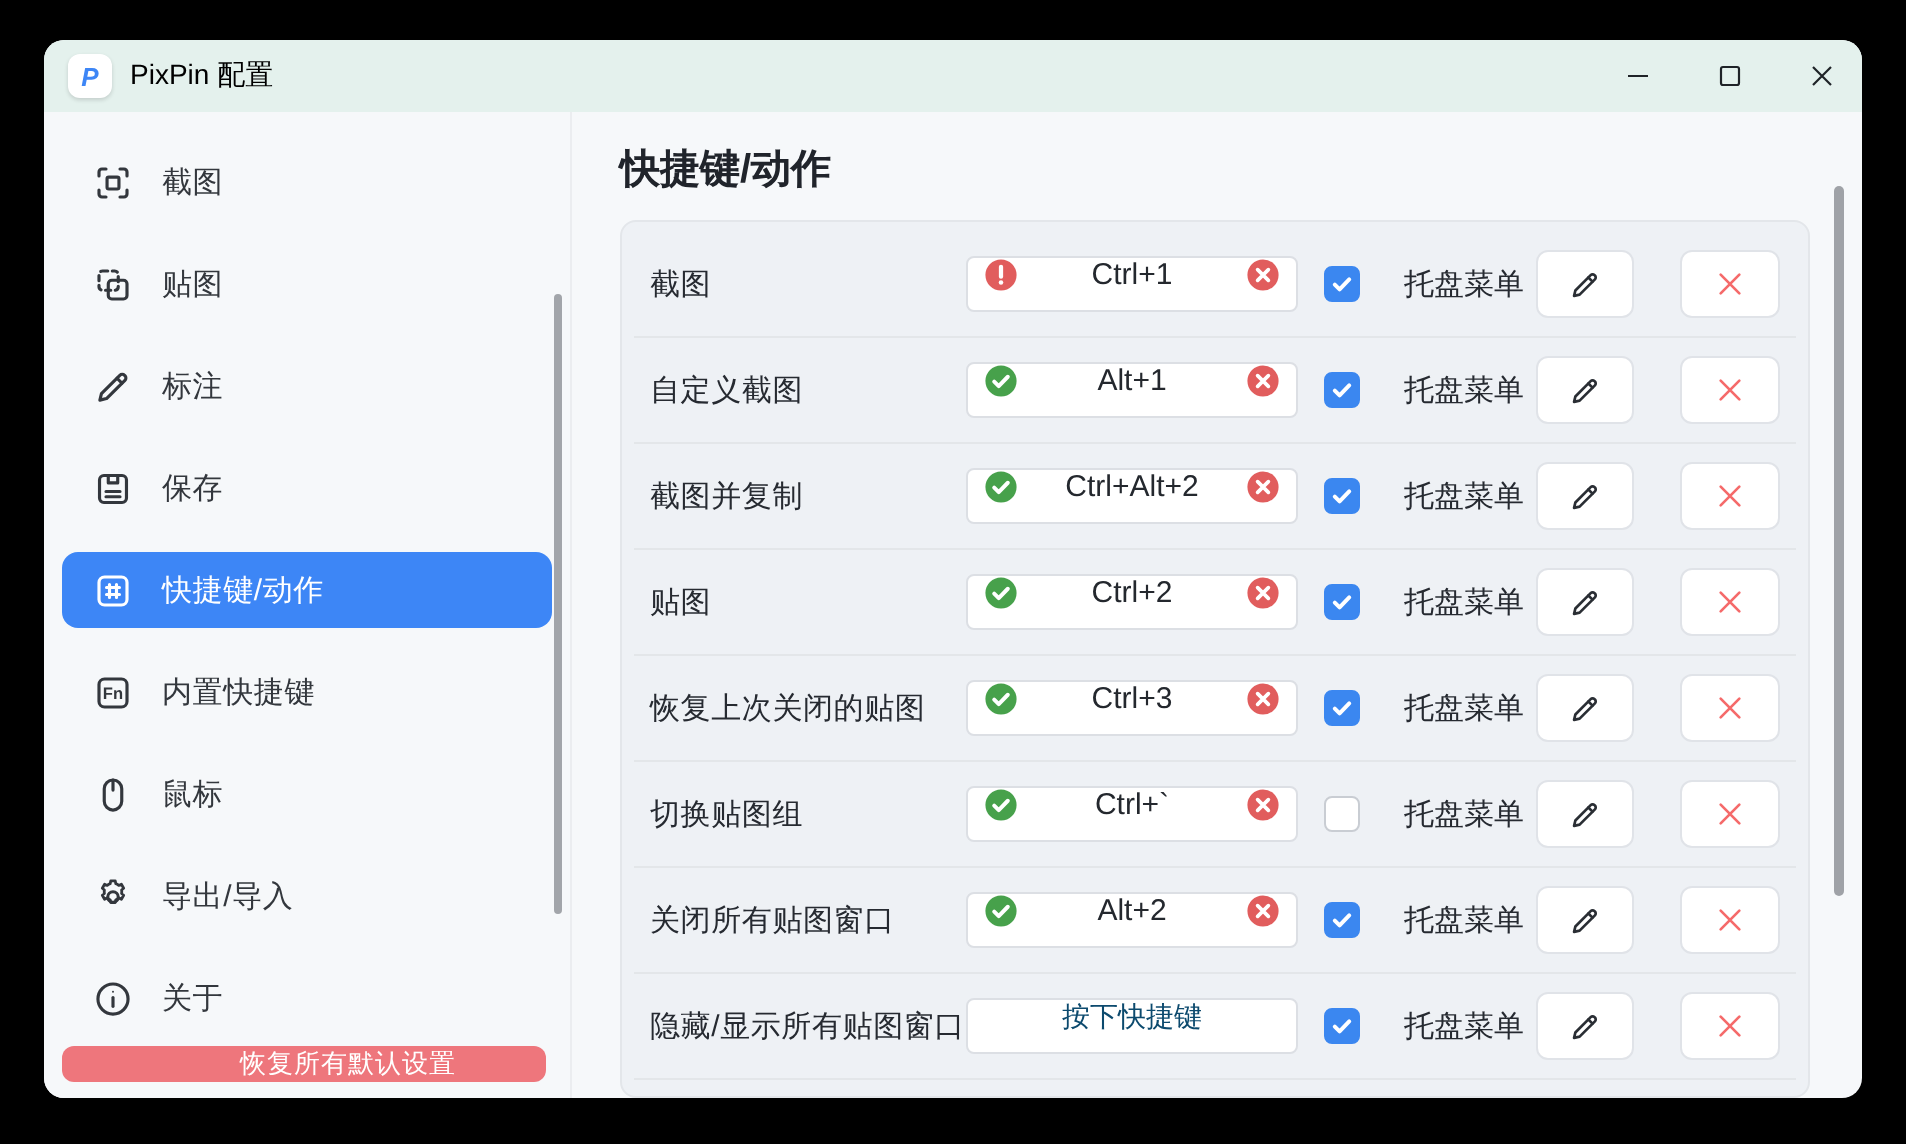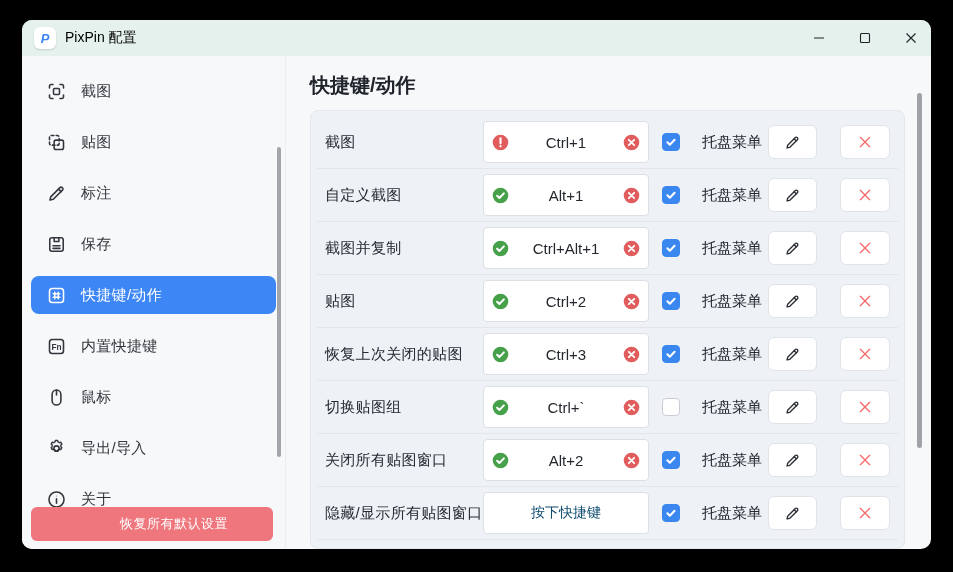--- a/index.html
+++ b/index.html
@@ -46,40 +46,40 @@
   }
   .side-item.selected { background:var(--accent,#3d86f6); color:#fff; }
   .side-icon { width:22px; height:22px; display:flex; align-items:center; justify-content:flex-end; }
   .side-icon svg { width:21px; height:21px; }
   .side-label { margin-left:14px; font-size:15px; letter-spacing:.3px; }
   .sidebar-scrollbar {
     position:absolute; right:4px; top:91px; width:4px; height:310px;
     background:#a2a5aa; border-radius:2px;
   }
   .restore-btn {
-    position:absolute; left:9px; right:12px; bottom:8px; height:34px;
+    position:absolute; left:9px; right:12px; bottom:8px; height:18px;
     background:var(--pink,#ee767c); color:#fff; border:none; border-radius:6px;
     font-size:13px; font-family:inherit; letter-spacing:.5px;padding-left:44px;
   }
   
   .content { flex:1; position:relative; padding:16px 26px 0 24px; }
   .page-title { font-size:20px; font-weight:600; color:#20242b; line-height:26px; }
   .panel {
     position:absolute; left:24px; right:26px; top:54px; bottom:0;
     background:#eef1f5; border:1px solid #e3e6ea; border-radius:8px;
     padding-top:5px; overflow:hidden;
   }
   .hk-row {
     height:53px; margin:0 6px; padding:0 8px; display:flex; align-items:center;
     border-bottom:1px solid #e3e6e9;
   }
   .hk-label { flex:1; font-size:15px; color:#262a31; letter-spacing:.3px; }
   .hk-input {
-    width:166px; height:42px; background:#fff; border:1px solid #dcdfe4; border-radius:4px;
-    display:flex; align-items:center; flex:none;gap:17px;
+    width:166px; height:28px; background:#fff; border:1px solid #dcdfe4; border-radius:4px;
+    display:flex; flex:none;gap:17px;
   }
   .status-icon { width:17px; height:17px; margin-left:8px; flex:none; }
   .status-icon svg, .clear-icon svg { display:block; width:17px; height:17px; }
   .hk-key { flex:1; text-align:center; font-size:15px; color:#24282e; }
   .hk-key.placeholder { color:#0c4a6e; font-size:14px; }
   .clear-icon { width:17px; height:17px; margin-right:8px; flex:none; }
   .tray { display:flex; align-items:center; margin-left:13px; width:93px; flex:none; }
   .cb {
     width:18px; height:18px; border-radius:4px; background:#fff;
     border:1.5px solid #c9cdd3; display:flex; align-items:center; justify-content:center; flex:none;
@@ -313,21 +313,21 @@
 
   <div class="hk-row">
     <span class="hk-label">截图并复制</span>
     <div class="hk-input">
       <span class="status-icon">
                   <svg viewBox="0 0 24 24">
                     <circle cx="12" cy="12" r="11" fill="#47a14b"></circle>
                     <path d="M7.2 12.4l3.2 3.2 6.4-6.6" stroke="#fff" stroke-width="2.8" fill="none" stroke-linecap="round" stroke-linejoin="round"></path>
                   </svg>
                 </span>
-      <span class="hk-key">Ctrl+Alt+1</span>
+      <span class="hk-key">Ctrl+Alt+2</span>
       <span class="clear-icon">
                   <svg viewBox="0 0 24 24">
                     <circle cx="12" cy="12" r="11" fill="#e15d5d"></circle>
                     <path d="M8.2 8.2l7.6 7.6M15.8 8.2l-7.6 7.6" stroke="#fff" stroke-width="2.6" stroke-linecap="round"></path>
                   </svg>
                 </span>
     </div>
     <label class="tray">
       <span class="cb checked">
                   <svg viewBox="0 0 12 12">

